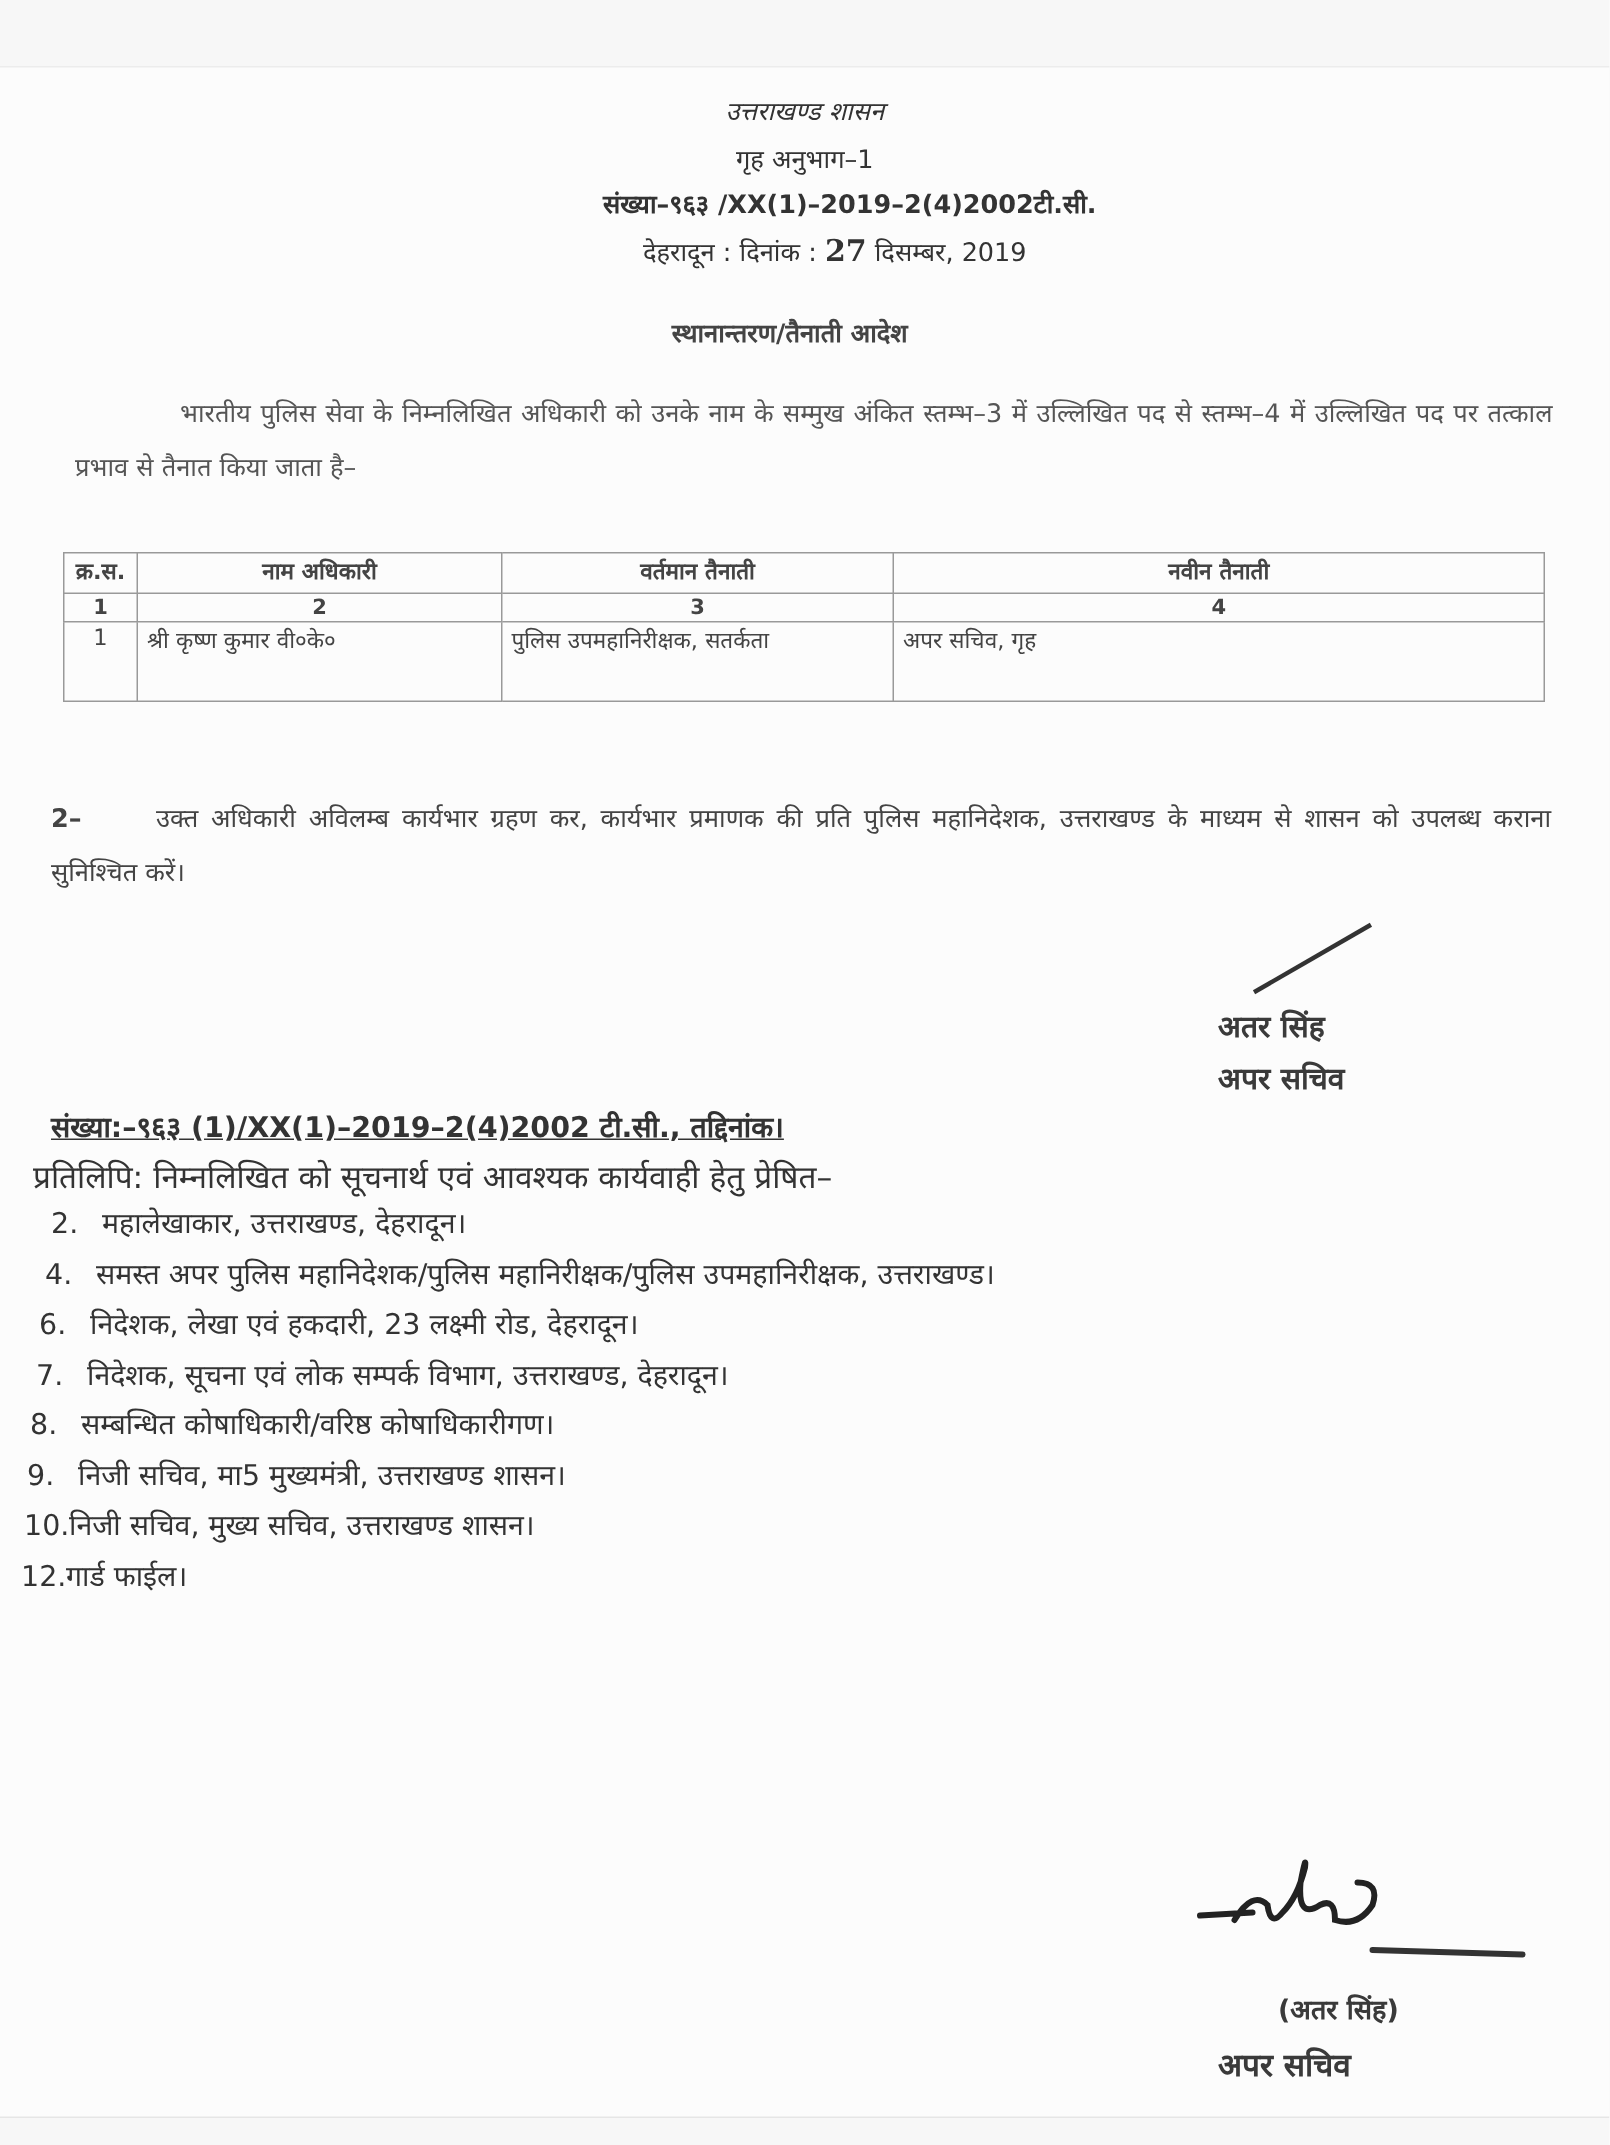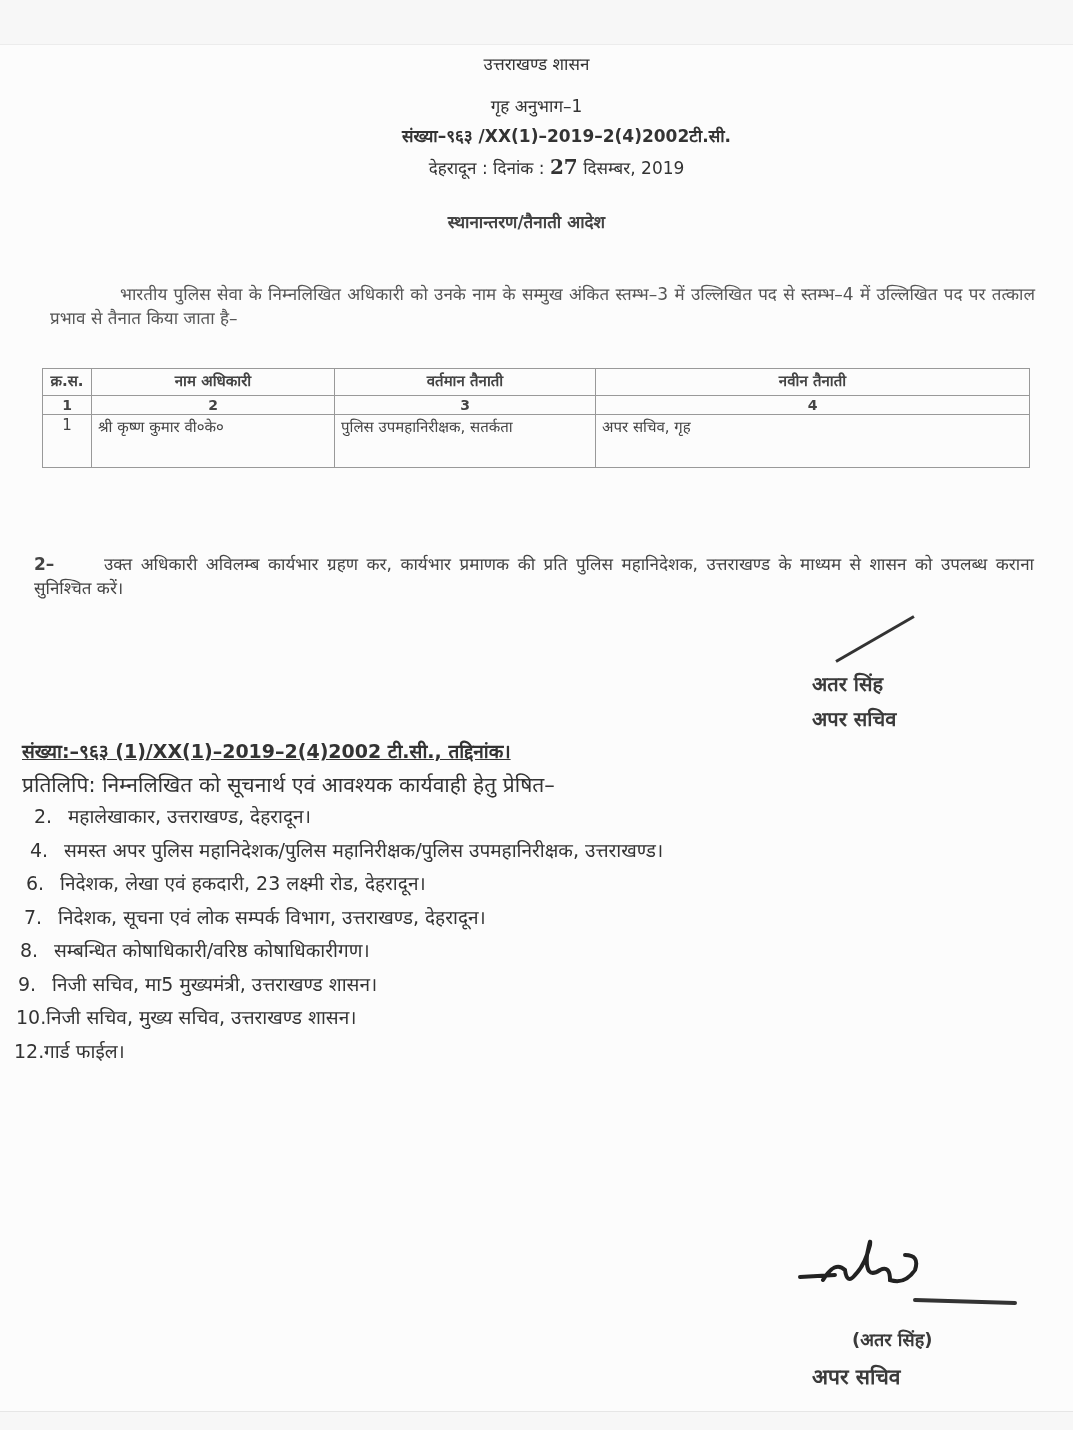--- a/index.html
+++ b/index.html
@@ -4,37 +4,37 @@
 <style>
   html, body { margin:0; padding:0; }
   body {
     width:1073px; height:1430px; background:#f7f7f7; position:relative; overflow:hidden;
     font-family: "DejaVu Sans", sans-serif; color:#2a2a2a;
   }
   .page { position:absolute; left:0; top:44px; width:1073px; height:1366px; background:#fcfcfc; border-top:1px solid #ececec; border-bottom:1px solid #e6e6e6; }
   .abs { position:absolute; white-space:nowrap; }
   .hdr { left:0; width:1073px; text-align:center; font-size:17px; color:#333; }
   .bold { font-weight:bold; }
-  .para { left:50px; width:985px; font-size:17px; color:#555; line-height:24px; text-align:justify; white-space:normal;margin-top:24px; }
+  .para { left:50px; width:985px; font-size:17px; color:#555; line-height:36px; text-align:justify; white-space:normal; }
   table.posting { position:absolute; left:42px; top:368px; width:988px; border-collapse:collapse; font-size:15px; color:#444; }
   table.posting td, table.posting th { border:1.5px solid #999; padding:1px 6px; vertical-align:top; }
   table.posting th { font-weight:bold; text-align:center; height:24px; }
   table.posting .num td { text-align:center; font-weight:bold; height:16px; font-size:14px; }
   table.posting .row td { height:50px; }
   .sig-line { position:absolute; background:#333; height:3px; transform-origin:left center; }
   .copy-list { position:absolute; left:14px; top:800px; font-size:19px; color:#333; }
   .copy-list .li { height:33.5px; line-height:33px; white-space:nowrap; }
   .copy-list .n { display:inline-block; width:34px; }
 </style>
 </head>
 <body>
 
 <div class="page"></div>
 
-<div class="abs hdr" style="top:52px;">उत्तराखण्ड शासन</div>
+<div class="abs hdr" style="top:62px;font-style:italic;">उत्तराखण्ड शासन</div>
 <div class="abs hdr" style="top:94px;">गृह अनुभाग–1</div>
 <div class="abs hdr bold" style="top:124px; left:30px;">संख्या–९६३ /XX(1)–2019–2(4)2002टी.सी.</div>
 <div class="abs hdr" style="top:155px; left:20px;">
   <span>देहरादून : दिनांक :</span>
   <span style="font-family:'DejaVu Serif',serif;font-weight:bold;font-size:20px;">27</span>
   <span>दिसम्बर, 2019</span>
 </div>
 <div class="abs hdr bold" style="top:210px; left:-10px; color:#444;">स्थानान्तरण/तैनाती आदेश</div>
 
 <div class="abs para" style="top:258px; text-indent:70px;">भारतीय पुलिस सेवा के निम्नलिखित अधिकारी को उनके नाम के सम्मुख अंकित स्तम्भ–3 में उल्लिखित पद से स्तम्भ–4 में उल्लिखित पद पर तत्काल प्रभाव से तैनात किया जाता है–</div>
@@ -63,21 +63,21 @@
   </table>
 
 <div class="abs para" style="top:528px; left:34px; width:1000px; color:#444;">
   <span class="bold" style="display:inline-block;width:70px;">2–</span><span>उक्त अधिकारी अविलम्ब कार्यभार ग्रहण कर, कार्यभार प्रमाणक की प्रति पुलिस महानिदेशक, उत्तराखण्ड के माध्यम से शासन को उपलब्ध कराना सुनिश्चित करें।</span>
 </div>
 
 <div class="sig-line" style="left:836px; top:660px; width:90px; transform:rotate(-30deg);"></div>
 <div class="abs" style="left:812px; top:670px; font-size:20px; font-weight:bold; color:#3a3a3a;">अतर सिंह</div>
 <div class="abs" style="left:812px; top:705px; font-size:20px; font-weight:bold; color:#3a3a3a;">अपर सचिव</div>
 
-<div class="abs" style="left:22px; top:738px; font-size:19px; font-weight:bold; color:#333; text-decoration:underline;">संख्या:–९६३ (1)/XX(1)–2019–2(4)2002 टी.सी., तद्दिनांक।</div>
+<div class="abs" style="left:34px; top:738px; font-size:19px; font-weight:bold; color:#333; text-decoration:underline;">संख्या:–९६३ (1)/XX(1)–2019–2(4)2002 टी.सी., तद्दिनांक।</div>
 <div class="abs" style="left:22px; top:770px; font-size:21px; color:#333;">प्रतिलिपि: निम्नलिखित को सूचनार्थ एवं आवश्यक कार्यवाही हेतु प्रेषित–</div>
 
 <div class="copy-list">
   <div class="li" style="padding-left:20px;"><span class="n">2.</span><span>महालेखाकार, उत्तराखण्ड, देहरादून।</span></div>
   <div class="li" style="padding-left:16px;"><span class="n">4.</span><span>समस्त अपर पुलिस महानिदेशक/पुलिस महानिरीक्षक/पुलिस उपमहानिरीक्षक, उत्तराखण्ड।</span></div>
   <div class="li" style="padding-left:12px;"><span class="n">6.</span><span>निदेशक, लेखा एवं हकदारी, 23 लक्ष्मी रोड, देहरादून।</span></div>
   <div class="li" style="padding-left:10px;"><span class="n">7.</span><span>निदेशक, सूचना एवं लोक सम्पर्क विभाग, उत्तराखण्ड, देहरादून।</span></div>
   <div class="li" style="padding-left:6px;"><span class="n">8.</span><span>सम्बन्धित कोषाधिकारी/वरिष्ठ कोषाधिकारीगण।</span></div>
   <div class="li" style="padding-left:4px;"><span class="n">9.</span><span>निजी सचिव, मा5 मुख्यमंत्री, उत्तराखण्ड शासन।</span></div>
   <div class="li" style="padding-left:2px;"><span class="n" style="width:30px;">10.</span><span>निजी सचिव, मुख्य सचिव, उत्तराखण्ड शासन।</span></div>

